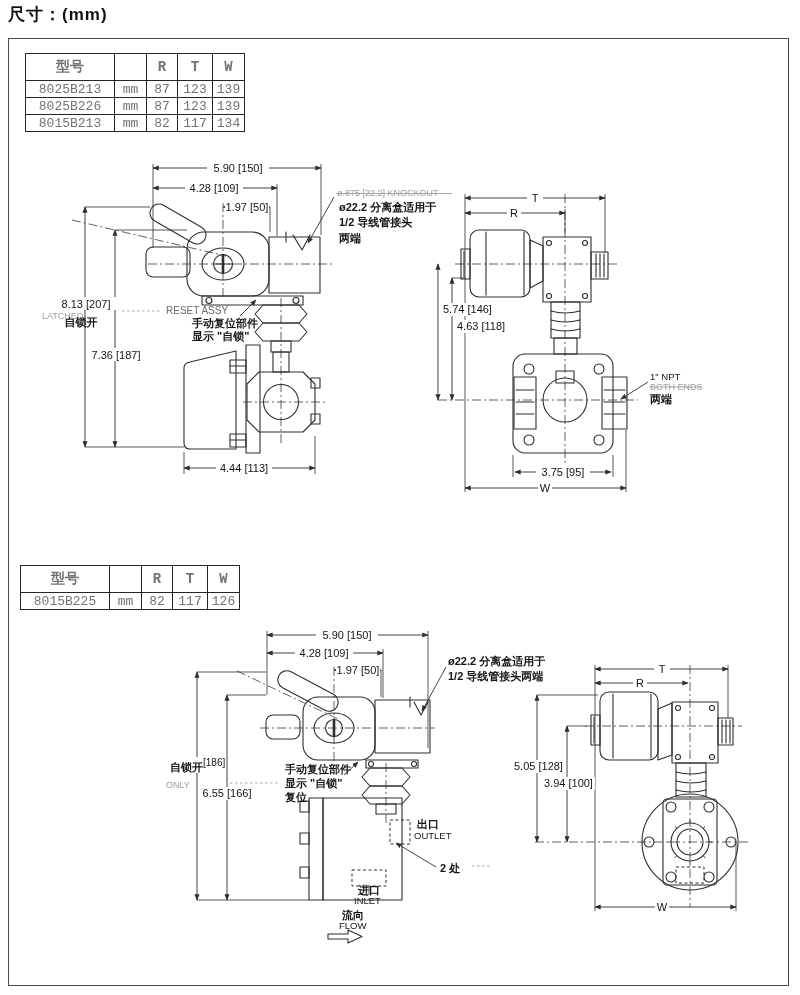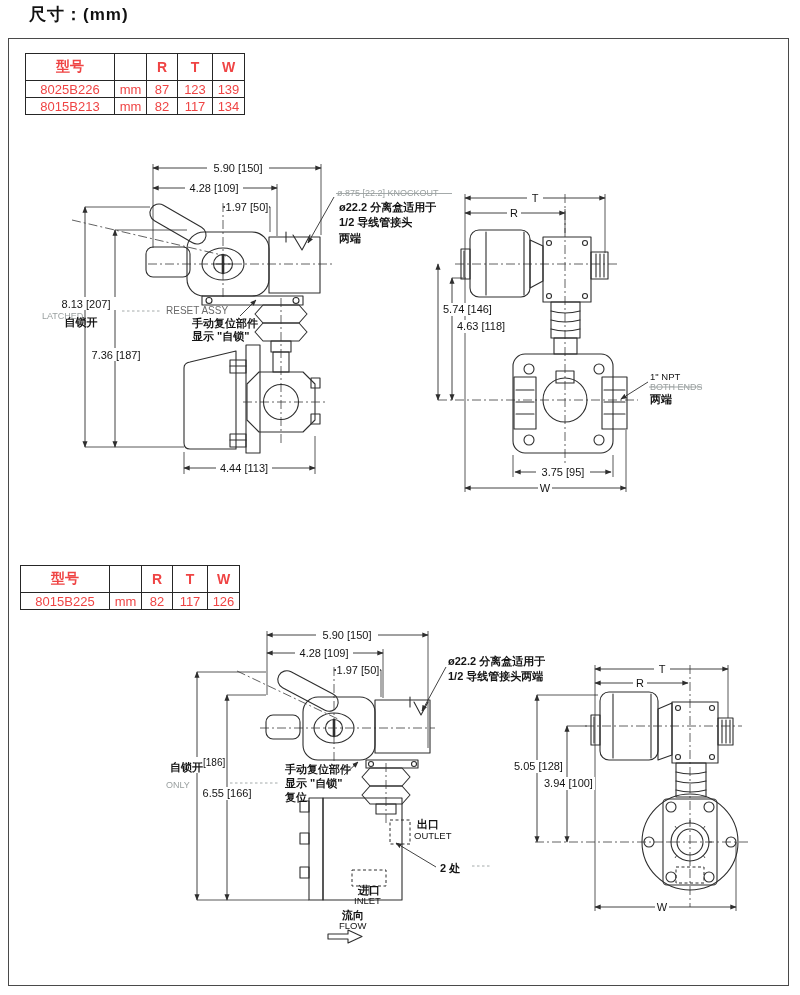--- a/index.html
+++ b/index.html
@@ -1,20 +1,20 @@
 <!DOCTYPE html>
 <html><head>
 <meta charset="utf-8">
 <style>
   html,body{margin:0;padding:0;background:#fff;}
   .sheet{position:relative;width:800px;height:995px;background:#ffffff;font-family:"Liberation Sans",sans-serif;overflow:hidden;}
-  .title{position:absolute;left:29px;top:3px;font-size:17px;font-weight:bold;color:#111;letter-spacing:1px;}
+  .title{position:absolute;left:8px;top:3px;font-size:17px;font-weight:bold;color:#111;letter-spacing:1px;}
   .frame{position:absolute;left:8px;top:38px;width:779px;height:946px;border:1px solid #4a4a4a;background:#fff;}
   table.spec{position:absolute;border-collapse:collapse;background:#fff;table-layout:fixed;}
-  table.spec th,table.spec td{border:1px solid #262626;text-align:center;color:#ef4444;padding:0 2px;overflow:hidden;white-space:nowrap;}
+  table.spec th,table.spec td{border:1px solid #262626;text-align:center;color:#737373;padding:0 2px;overflow:hidden;white-space:nowrap;font-family:Liberation Mono, monospace;}
   table.spec th{font-size:14px;font-weight:bold;height:26px;}
   table.spec td{font-size:13px;height:16px;}
   .c-model{width:84px;} .c-unit{width:27px;} .c-r{width:26px;} .c-t{width:30px;} .c-w{width:27px;}
   svg{position:absolute;}
   svg text{font-family:"Liberation Sans",sans-serif;fill:#141414;}
   .ln{fill:none;stroke:#2e2e2e;stroke-width:1.1;stroke-linejoin:round;stroke-linecap:round;}
   .dl{fill:none;stroke:#2e2e2e;stroke-width:0.9;}
   .xl{fill:none;stroke:#2e2e2e;stroke-width:0.8;}
   .cl{fill:none;stroke:#3a3a3a;stroke-width:0.8;stroke-dasharray:9 3 2 3;}
   .dsh{fill:none;stroke:#2e2e2e;stroke-width:1;stroke-dasharray:3 2.5;}
@@ -36,20 +36,27 @@
   <div class="frame"></div>
 
   <table class="spec" style="left:25px;top:53px;">
     <tbody>
         <tr>
       <th class="c-model">型号</th>
       <th class="c-unit"></th>
       <th class="c-r">R</th>
       <th class="c-t">T</th>
       <th class="c-w">W</th>
+    </tr>
+    <tr>
+      <td>8025B213</td>
+      <td>mm</td>
+      <td>87</td>
+      <td>123</td>
+      <td>139</td>
     </tr>
     <tr>
       <td>8025B226</td>
       <td>mm</td>
       <td>87</td>
       <td>123</td>
       <td>139</td>
     </tr>
     <tr>
       <td>8015B213</td>

